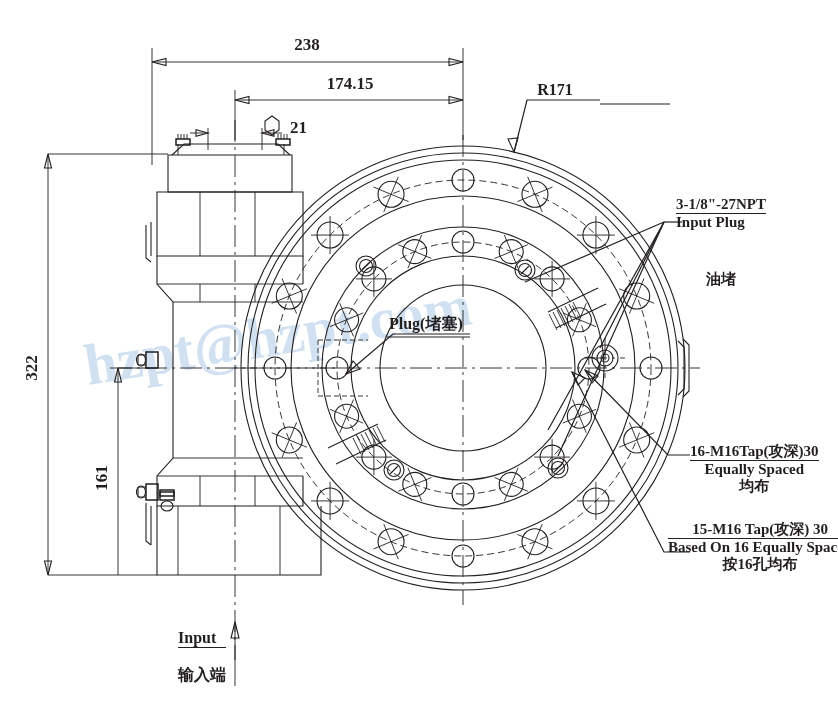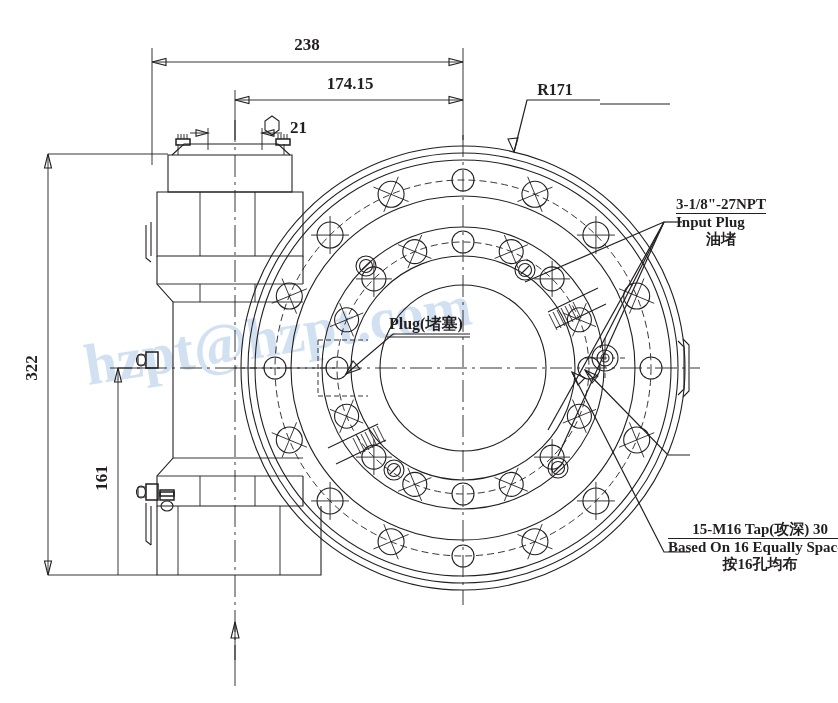--- a/index.html
+++ b/index.html
@@ -357,24 +357,33 @@
   <text class="txt" id="t-161" x="107" y="478" font-size="17" text-anchor="middle" transform="rotate(-90 107 478)">161</text>
   <text class="txt" id="t-r171" x="555" y="95" font-size="16" text-anchor="middle">R171</text>
   <text class="txt" id="t-plug" x="389" y="329" font-size="16">Plug(堵塞)</text>
 <path class="lead" d="M 387 337 L 470 337"></path>
       <path class="lead" d="M 670 104 L 600 104"></path>
     </svg>
 
 <div class="lblbox" style="left:676px;top:196px;font-size:15px;">
   <div style="border-bottom: 1.3px solid rgb(35, 31, 32);">3-1/8"-27NPT</div>
   <div>Input Plug</div>
-  <div style="text-align:center;">油堵</div>
-</div>
-
+  <div style="text-align:center;margin-top:40px;">油堵</div>
+</div>
+
+<div class="lblbox" style="left:690px;top:443px;font-size:15px;">
+  <div style="border-bottom: 1.3px solid rgb(35, 31, 32);">16-M16Tap(攻深)30</div>
+  <div style="text-align:center;">Equally Spaced</div>
+  <div style="text-align:center;">均布</div>
+</div>
 
 <div class="lblbox" style="left:668px;top:521px;font-size:15px;">
   <div style="text-align: center; border-bottom: 1.3px solid rgb(35, 31, 32);">15-M16 Tap(攻深) 30</div>
   <div>Based On 16 Equally Spaced</div>
   <div style="text-align:center;">按16孔均布</div>
 </div>
 
+<div class="lblbox" style="left:178px;top:629px;font-size:16px;">
+  <div style="border-bottom: 1.3px solid rgb(35, 31, 32);">Input</div>
+  <div style="margin-top:18px;">输入端</div>
+</div>
 
 </div>
 
 </body></html>

